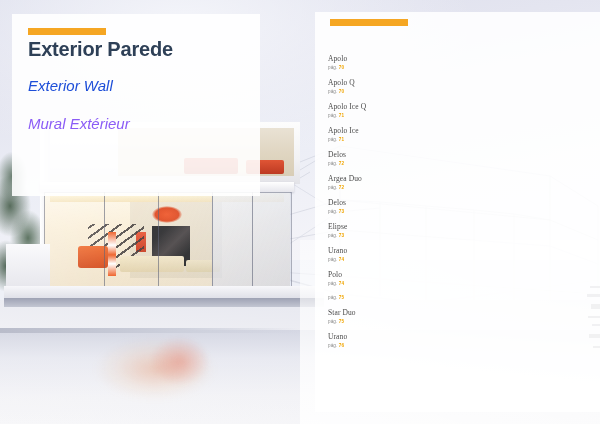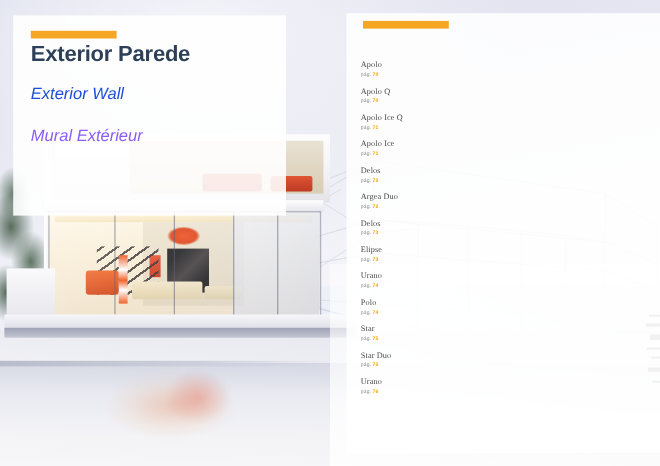--- a/index.html
+++ b/index.html
@@ -446,21 +446,20 @@
         </div>
         <div class="index-item">
           <div class="item-name">Urano</div>
           <div class="item-page"><span>pág.</span> <span class="pg-num">74</span></div>
         </div>
         <div class="index-item">
           <div class="item-name">Polo</div>
           <div class="item-page"><span>pág.</span> <span class="pg-num">74</span></div>
         </div>
         <div class="index-item">
-          <div class="item-name">Star</div>
           <div class="item-page"><span>pág.</span> <span class="pg-num">75</span></div>
         </div>
         <div class="index-item">
           <div class="item-name">Star Duo</div>
           <div class="item-page"><span>pág.</span> <span class="pg-num">75</span></div>
         </div>
         <div class="index-item">
           <div class="item-name">Urano</div>
           <div class="item-page"><span>pág.</span> <span class="pg-num">76</span></div>
         </div>

